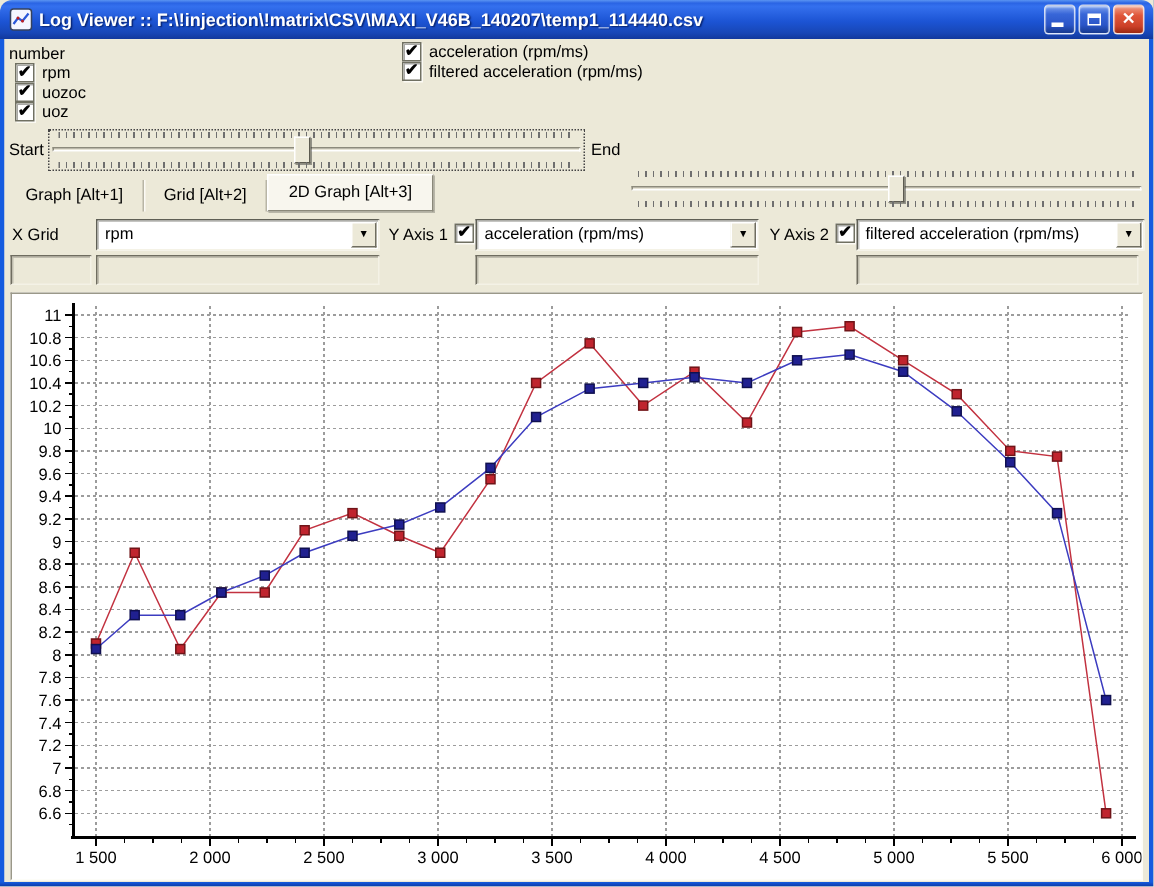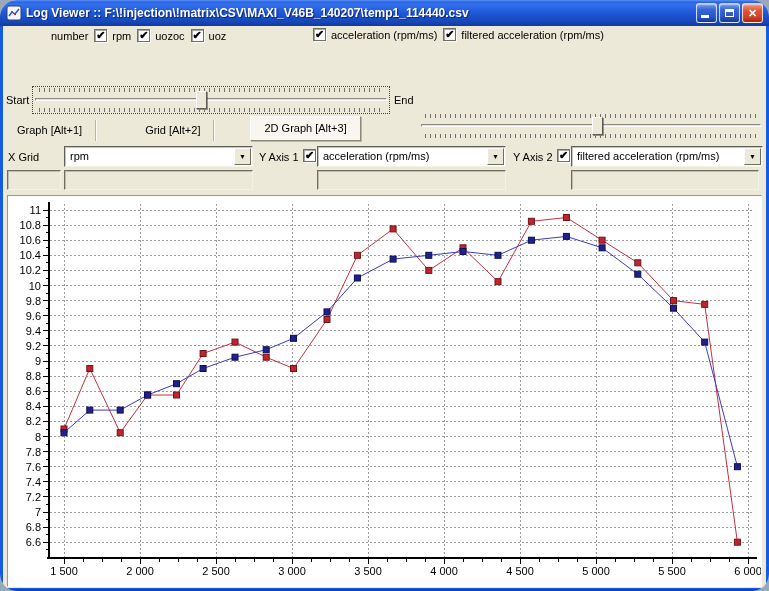--- a/index.html
+++ b/index.html
@@ -1,21 +1,20 @@
 <!DOCTYPE html>
 <html><head>
 <meta charset="utf-8">
 <style>
   html,body{margin:0;padding:0;background:#9aa8bb;}
   *{box-sizing:border-box;}
   .window{
     position:relative;width:769px;height:591px;overflow:hidden;
     font-family:"Liberation Sans",sans-serif;font-size:11px;color:#000;
     background:#ece9d8;
-    border-radius:17px;
   }
   
   .titlebar{
     position:absolute;left:0;top:0;width:769px;height:26px;
     border-radius:8px 8px 0 0;
     background:linear-gradient(180deg,#5a94f2 0%,#2a64e4 8%,#3470ee 16%,#1c54d4 55%,#1746b6 85%,#12389c 100%);
     display:flex;align-items:center;
   }
   .frame-l{position:absolute;left:0;top:26px;width:3px;height:562px;background:#155bdf;}
   .frame-r{position:absolute;right:0;top:26px;width:3px;height:562px;background:#155bdf;}
@@ -40,21 +39,21 @@
   .client{position:absolute;left:3px;top:26px;width:763px;height:562px;background:#ece9d8;}
   .abs{position:absolute;}
   .lbl{font-size:11px;white-space:nowrap;}
   
   .cb{
     display:inline-block;width:13px;height:13px;background:#fff;flex:0 0 auto;
     border:1px solid #707062;
     box-shadow:inset 1px 1px 0 rgba(64,64,58,.45),1px 1px 0 #fbfaf4;
     font-size:11px;line-height:11px;text-align:center;font-weight:bold;color:#000;
   }
-  .sig-col{display:flex;flex-direction:row;padding-left:45px;}
+  .sig-col{display:flex;flex-direction:column;}
   .sig-row{display:flex;align-items:center;gap:5px;height:13px;padding-left:6px;}
   .sig-row.no-cb{padding-left:2px;}
   
   .slider{position:relative;height:26px;}
   .slider.focused{outline:1px dotted #444;}
   .ticks{position:absolute;left:6px;right:6px;height:4px;
     background-image:repeating-linear-gradient(to right,#6f6f6f 0,#6f6f6f 1px,transparent 1px,transparent 5px);}
   .ticks.top{top:1px;} .ticks.bottom{bottom:1px;}
   .channel{position:absolute;left:2px;right:2px;top:11px;height:3px;background:#e6e3d5;
     border:1px solid;border-color:#8c8a7c #fff #fff #8c8a7c;}
@@ -162,21 +161,21 @@
     </div>
 
     <div class="abs lbl" style="left:391px;top:68px;">End</div>
     <div class="abs slider" style="left:416px;top:61px;width:344px;">
       <div class="ticks top"></div>
       <div class="channel"></div>
       <div class="thumb" id="end-thumb" style="left: calc(52% - 5.96px);"></div>
       <div class="ticks bottom"></div>
     </div>
 
-    <div class="abs tabbar" style="left:1px;top:90px;gap:36px;">
+    <div class="abs tabbar" style="left:1px;top:90px;">
         <div class="tab">Graph [Alt+1]</div>
         <div class="tab">Grid [Alt+2]</div>
         <div class="tab selected">2D Graph [Alt+3]</div>
       </div>
 
     <div class="abs lbl" style="left:5px;top:125px;">X Grid</div>
     <div class="combo" style="left:61px;top:120px;width:189px;">
       <span>rpm</span>
       <span class="arrow">▼</span>
     </div>

